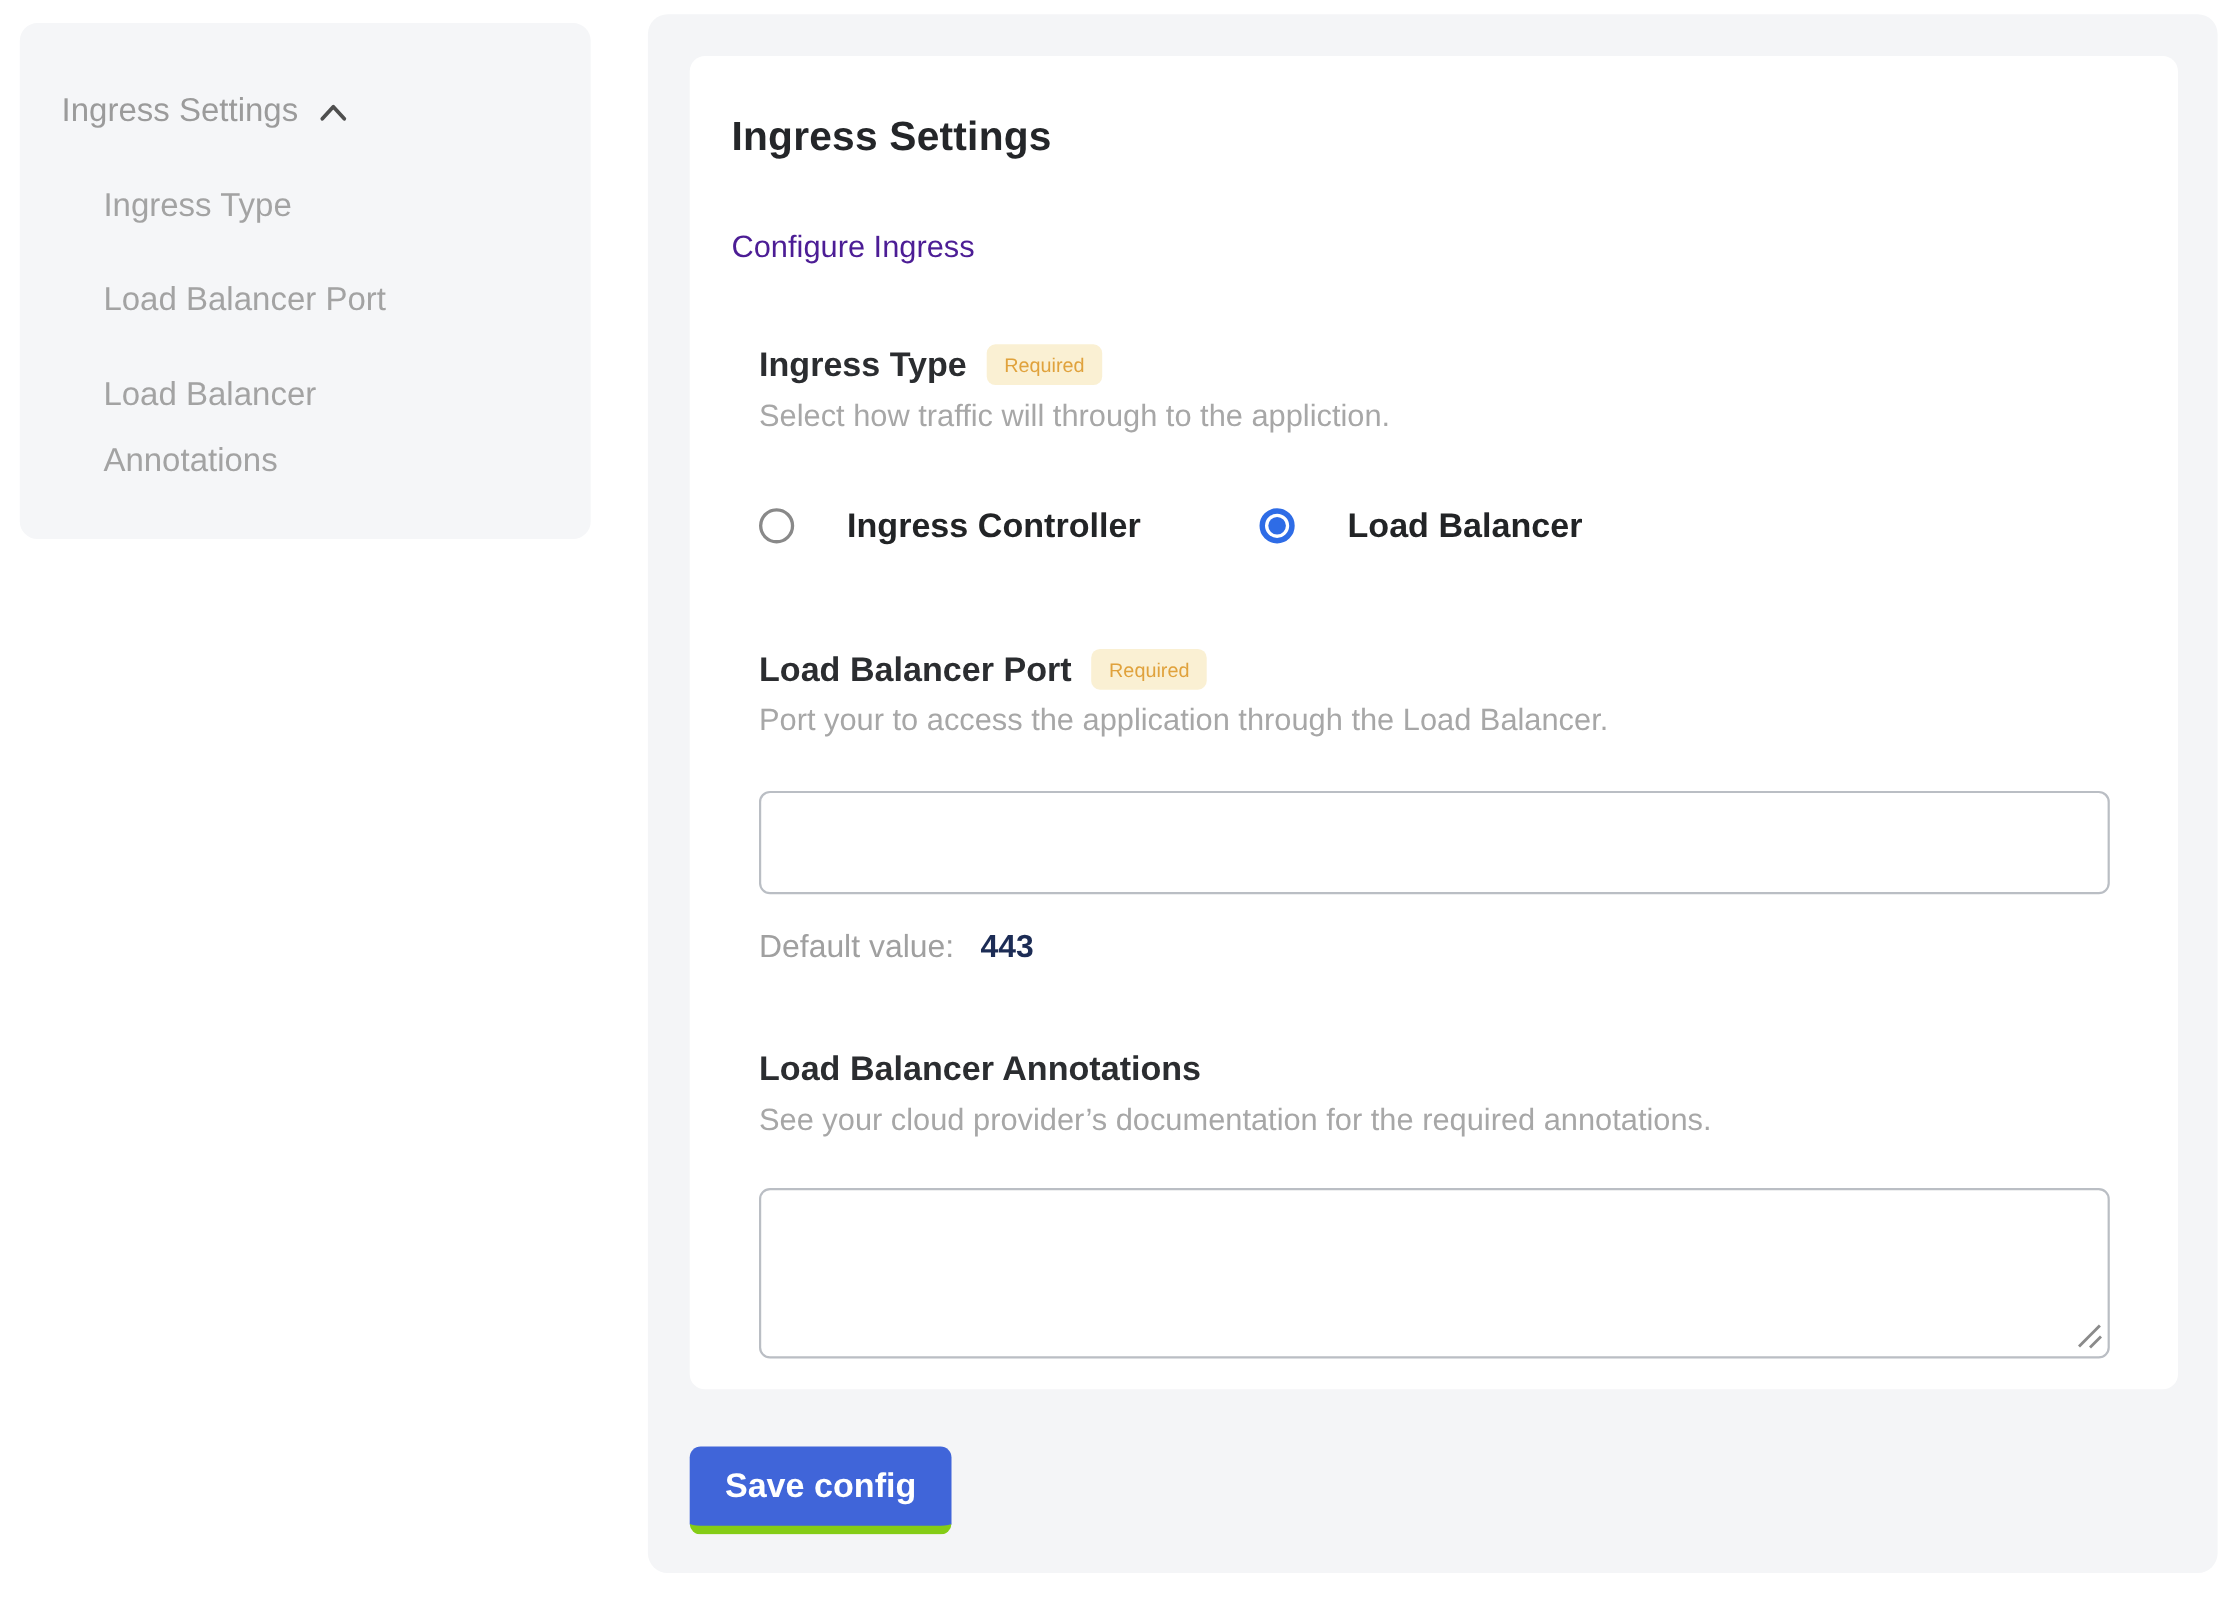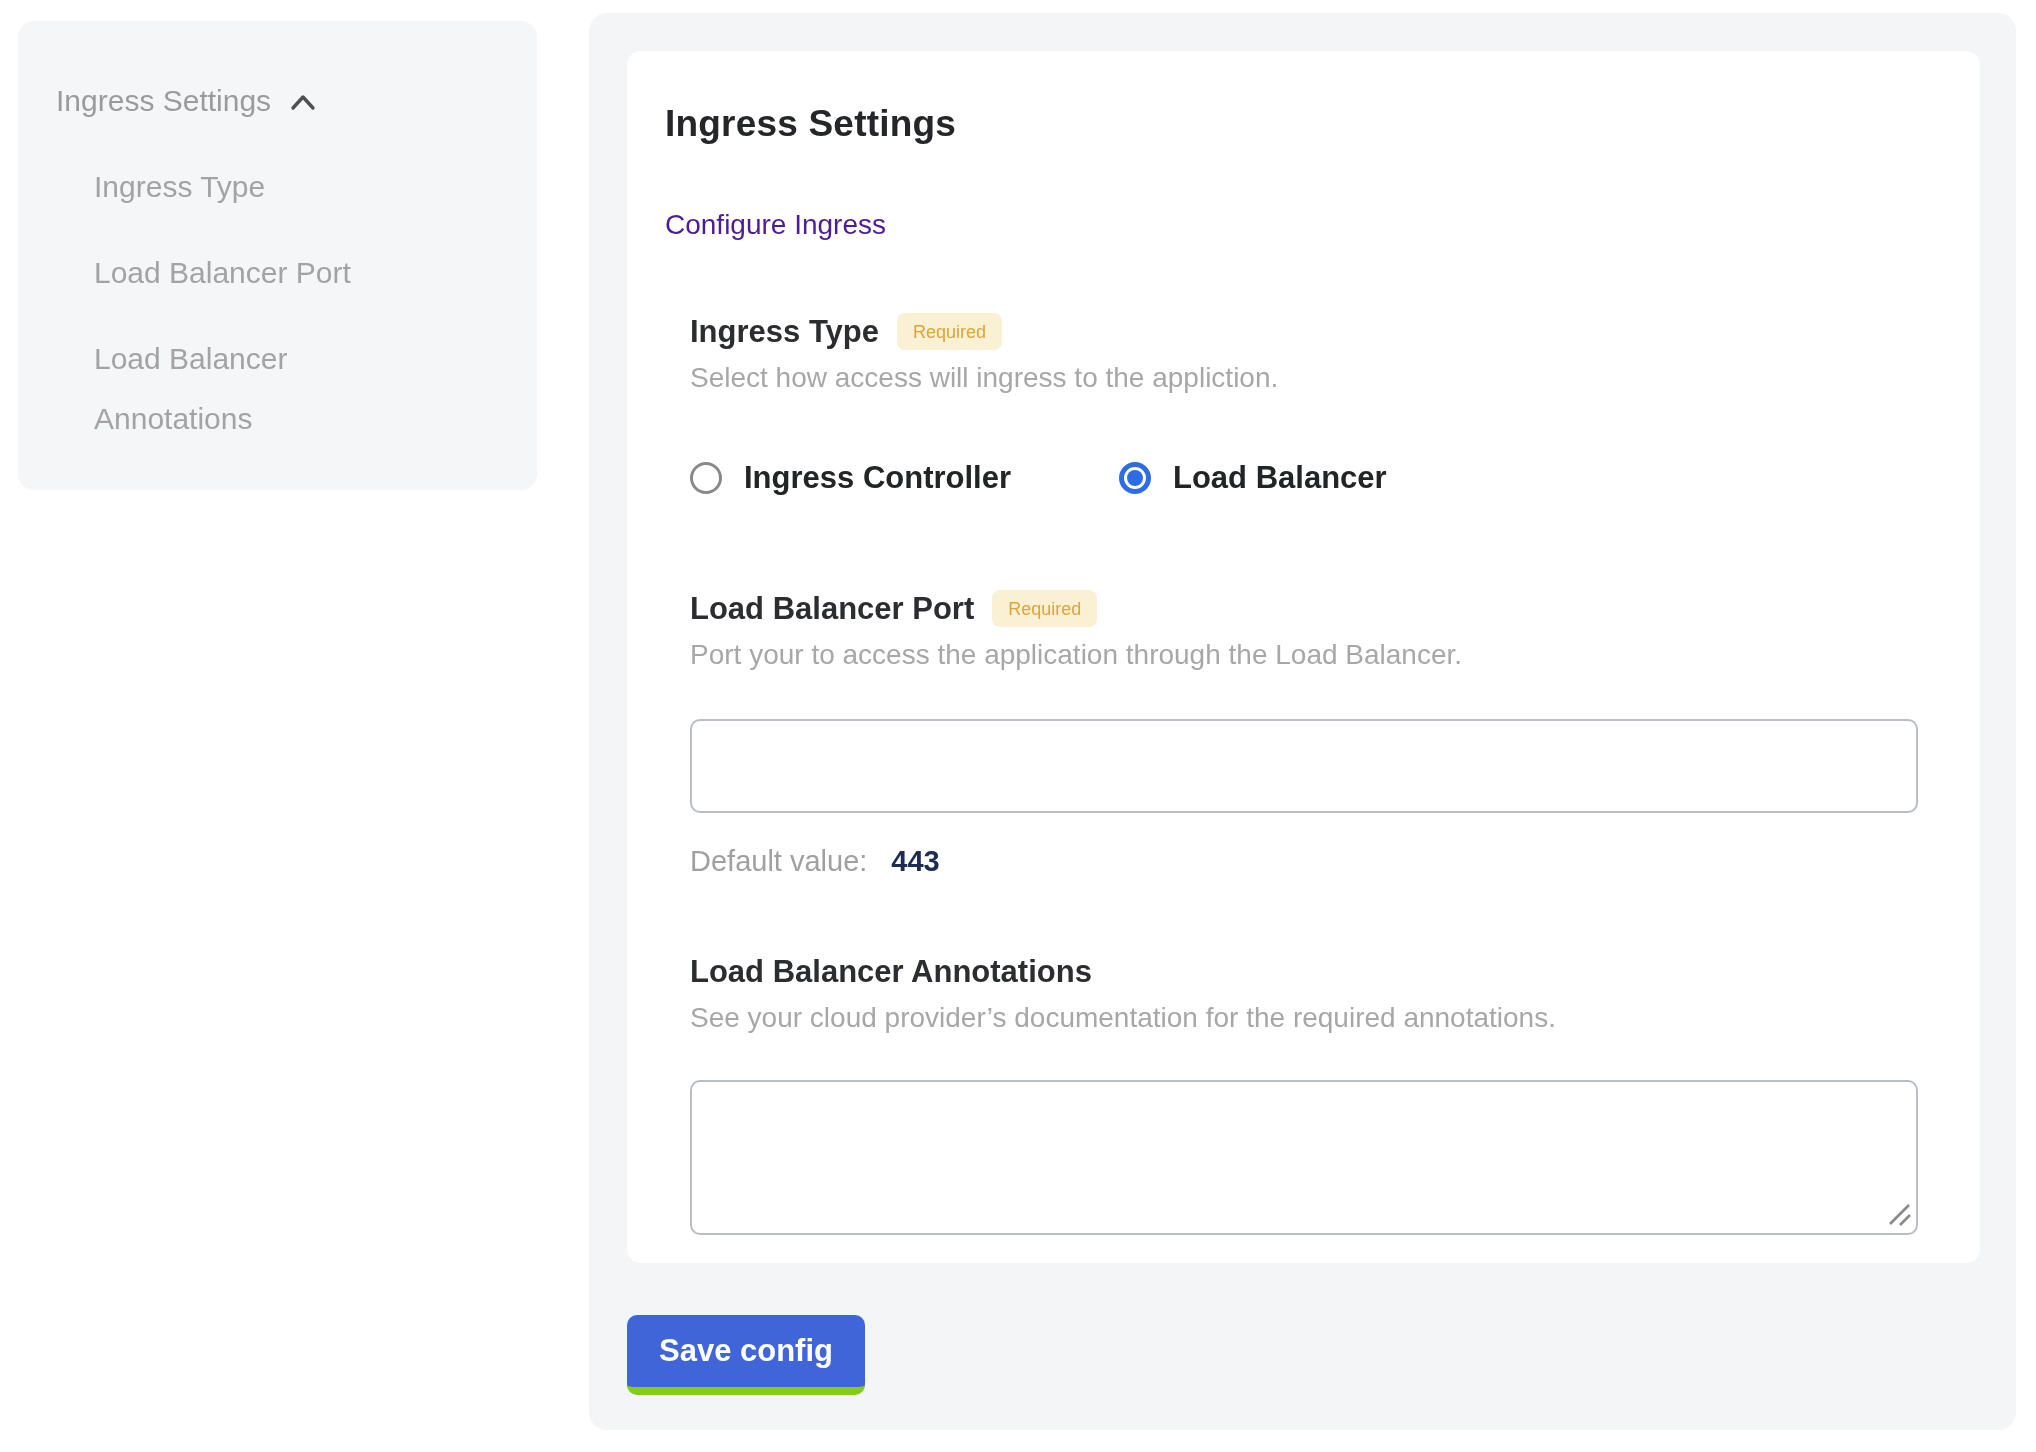--- a/index.html
+++ b/index.html
@@ -117,20 +117,21 @@
   .radio-row {
     margin-top: 66px;
     display: flex;
     align-items: center;
   }
   .radio-option {
     display: flex;
     align-items: center;
     margin-right: 108px;
     cursor: pointer;
+    gap: 26px;
   }
   .radio-circle {
     box-sizing: border-box;
     width: 32px;
     height: 32px;
     border: 3px solid #898989;
     border-radius: 50%;
     background: #ffffff;
     flex: 0 0 auto;
   }
@@ -251,21 +252,21 @@
     <h1 class="card-title">Ingress Settings</h1>
     <div class="card-subtitle">Configure Ingress</div>
 
     <div class="sections">
 
       <div class="section">
         <div class="section-heading">
           <span class="section-title">Ingress Type</span>
           <span class="badge">Required</span>
         </div>
-        <div class="section-desc">Select how access will ingress to the appliction.</div>
+        <div class="section-desc">Select how traffic will through to the appliction.</div>
 
         <div class="radio-row">
           <label class="radio-option">
             <span class="radio-circle"></span>
             <span class="radio-label">Ingress Controller</span>
           </label>
           <label class="radio-option">
             <span class="radio-circle checked"></span>
             <span class="radio-label">Load Balancer</span>
           </label>

